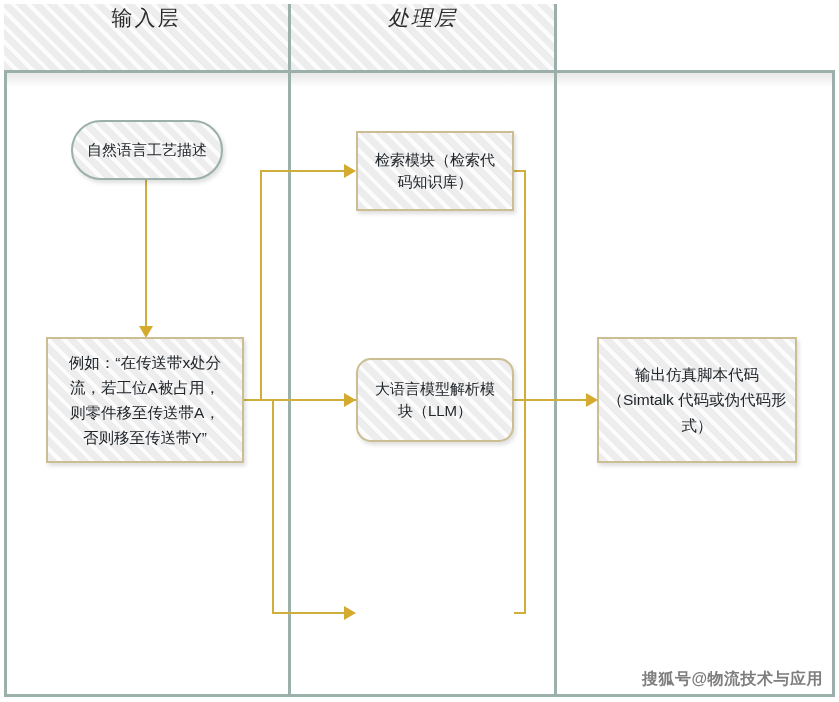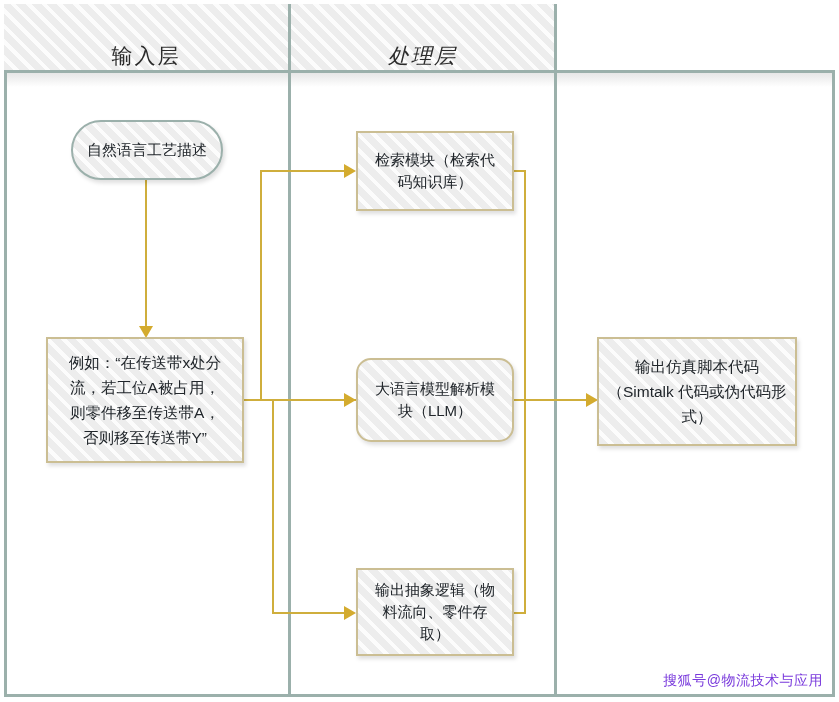--- a/index.html
+++ b/index.html
@@ -35,21 +35,21 @@
     top: 4px;
     width: 831px;
     height: 69px;
     display: flex;
     box-sizing: border-box;
     border-bottom: 3px solid #9bb0ab;
   }
   .lane-header {
     position: relative;
     display: flex;
-    align-items: flex-end;
+    align-items: flex-start;
     justify-content: center;
     box-sizing: border-box;
     height: 100%;
   }
   .lane-header.h1 { width: 287px; border-right: 3px solid #9bb0ab; }
   .lane-header.h2 { width: 266px; border-right: 3px solid #9bb0ab; font-style: italic; }
   .lane-header.h3 { width: 275px; }
   .lane-header-label {
     font-size: 21px;
     color: #2b2b2b;
@@ -116,21 +116,21 @@
   }
 
   
   #node-start   { left: 71px;  top: 120px; width: 152px; height: 60px; }
   #node-start .node-text { font-size: 15px; }
   #node-example { left: 46px;  top: 337px; width: 198px; height: 126px; }
   #node-example .node-text { font-size: 15.5px; line-height: 1.62; padding: 0 20px; }
   #node-retrieval { left: 356px; top: 131px; width: 158px; height: 80px; }
   #node-llm       { left: 356px; top: 358px; width: 158px; height: 84px; border-radius: 15px; }
   #node-abstract  { left: 356px; top: 568px; width: 158px; height: 88px; }
-  #node-output    { left: 597px; top: 337px; width: 200px; height: 109px; }
+  #node-output    { left: 597px; top: 337px; width: 200px; height: 126px; }
   #node-output .node-text { font-size: 15.5px; line-height: 1.62; padding: 0 8px; }
 
   
   .conn {
     position: absolute;
     background: #cfae3c;
     z-index: 3;
   }
   .conn.h { height: 2px; }
   .conn.v { width: 2px; }
@@ -150,23 +150,23 @@
     border-left: 7px solid transparent;
     border-right: 7px solid transparent;
     border-top: 12px solid #d4ab2e;
   }
 
   
   .watermark {
     position: absolute;
     right: 16px;
     bottom: 12px;
-    font-size: 14px;
-    font-weight: normal;
-    color: #6d28d9;
+    font-size: 16px;
+    font-weight: bold;
+    color: #737373;
     opacity: 0.92;
     letter-spacing: 0.5px;
     z-index: 9;
     white-space: nowrap;
   }
 </style>
 </head>
 <body>
 
 <div id="canvas">
@@ -220,23 +220,20 @@
   </div>
 
   <div class="node rect hatch" id="node-retrieval">
     <span class="node-text">检索模块（检索代码知识库）</span>
   </div>
 
   <div class="node rect hatch" id="node-llm">
     <span class="node-text">大语言模型解析模块（LLM）</span>
   </div>
 
-  <div class="node rect hatch" id="node-abstract">
-    <span class="node-text">输出抽象逻辑（物料流向、零件存取）</span>
-  </div>
 
   <div class="node rect hatch" id="node-output">
     <span class="node-text">输出仿真脚本代码（Simtalk 代码或伪代码形式）</span>
   </div>
 
   <div class="watermark">搜狐号@物流技术与应用</div>
 
 </div>
 
 </body></html>

